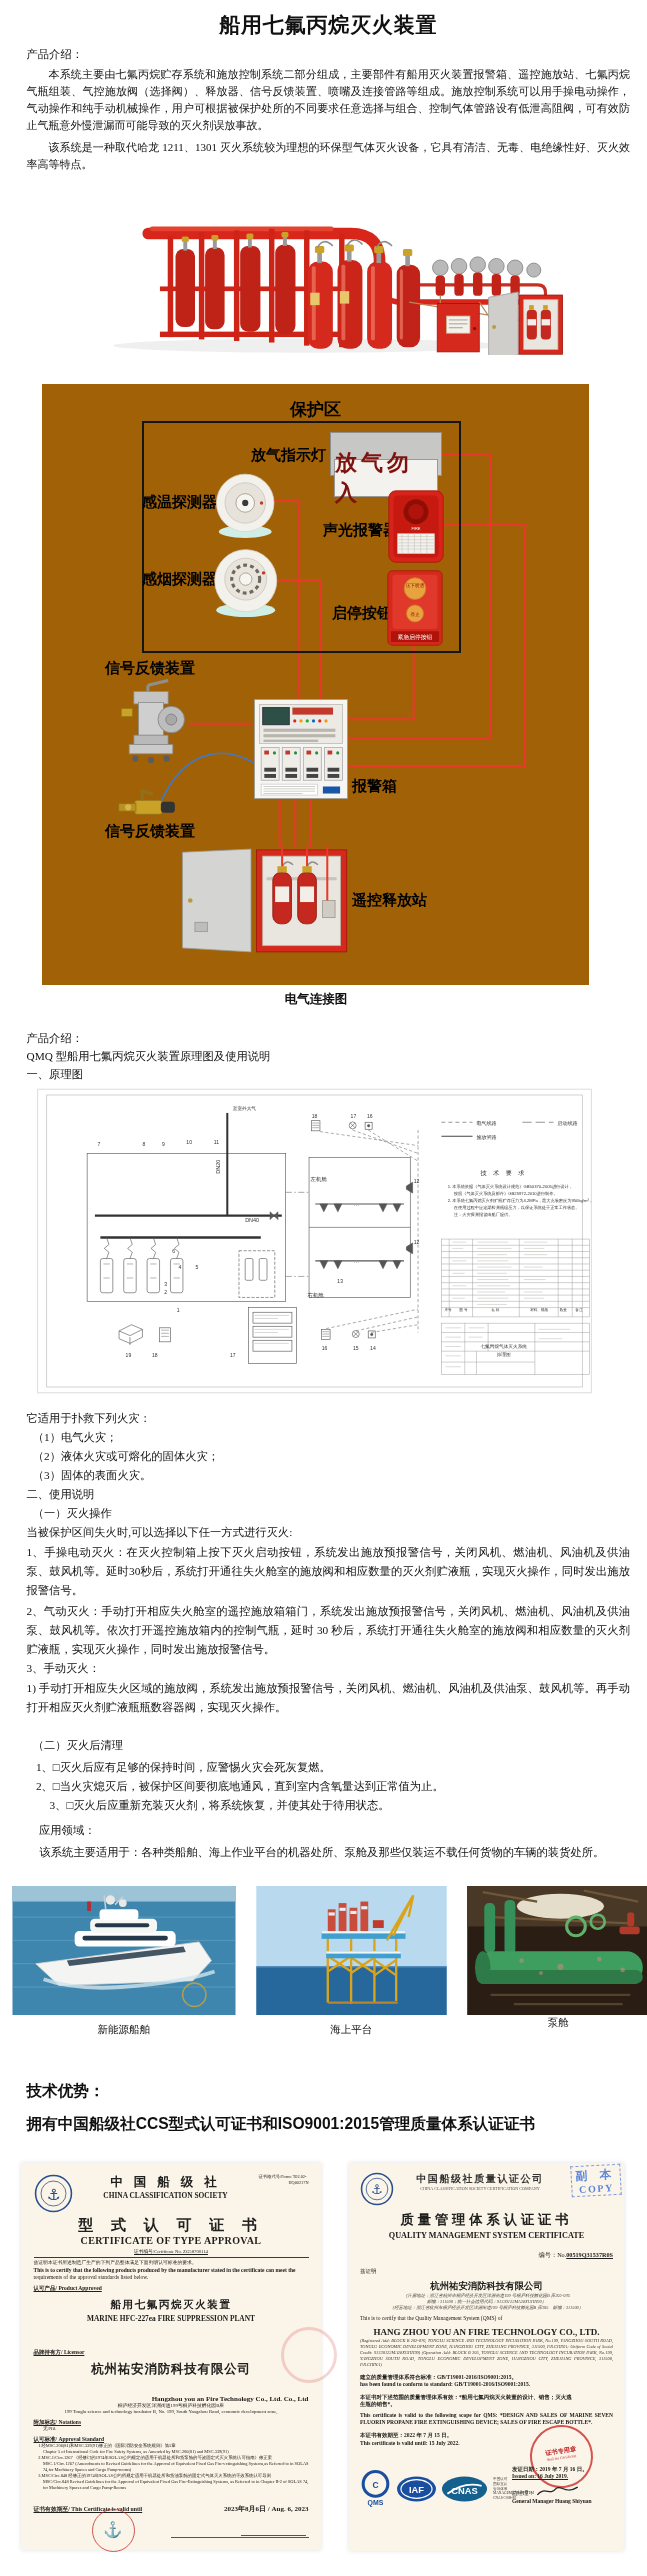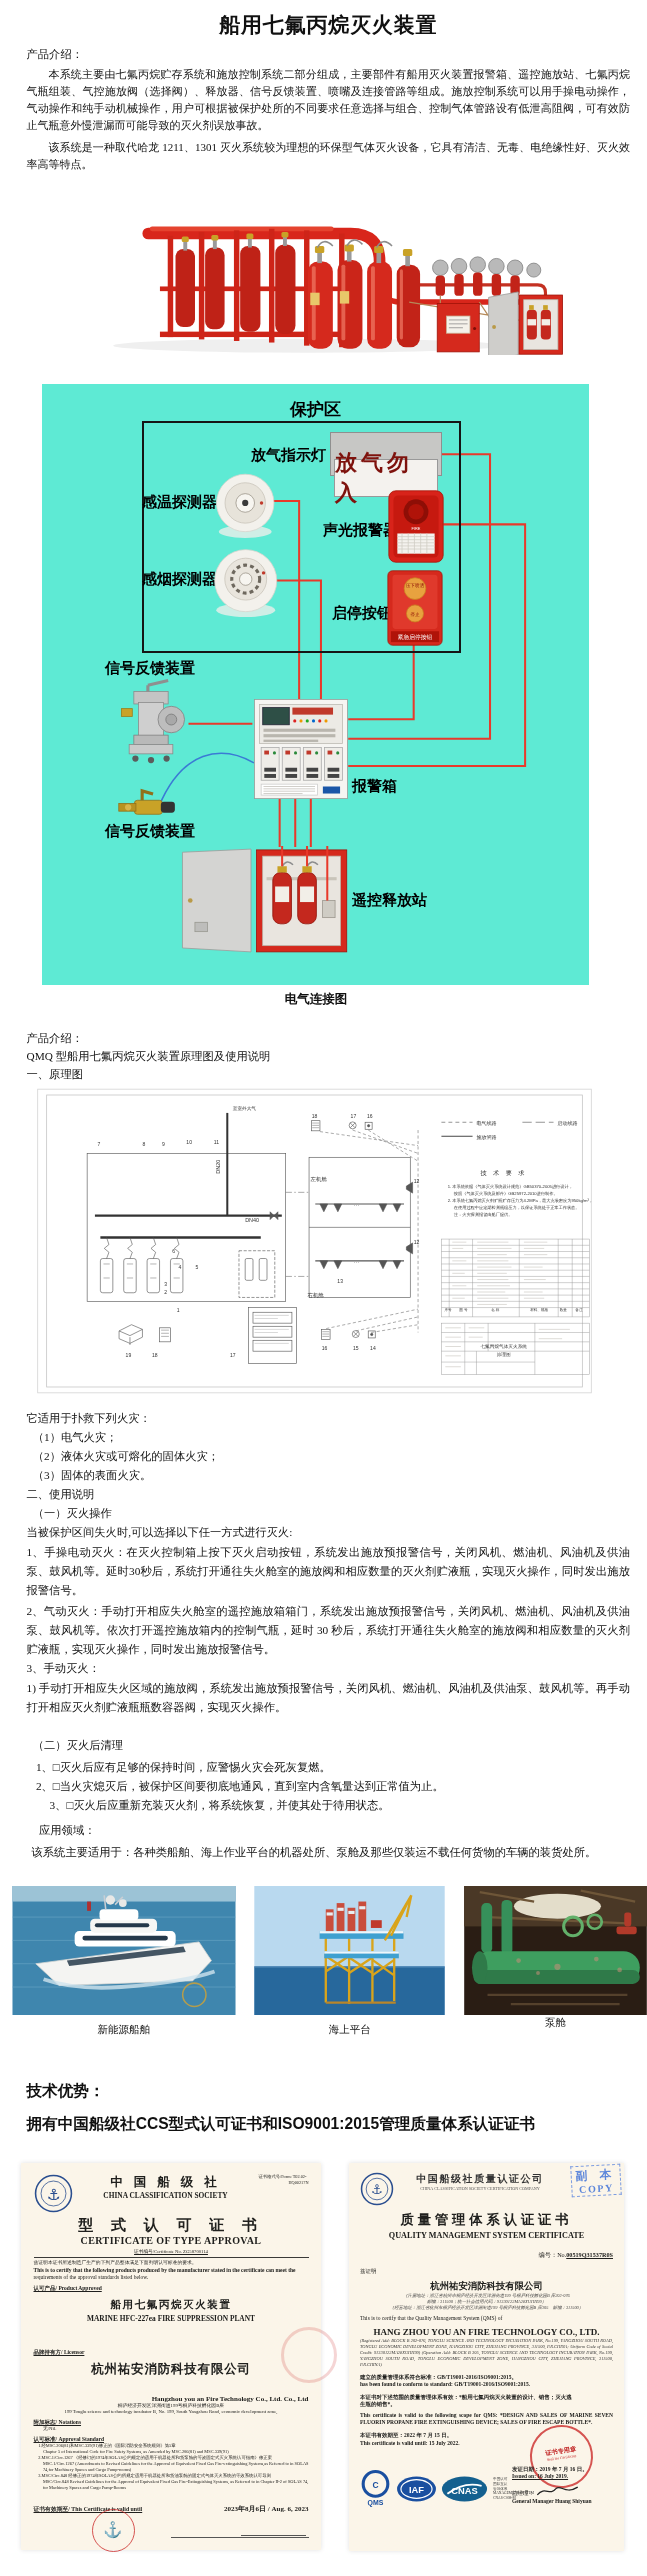--- a/index.html
+++ b/index.html
@@ -7,35 +7,35 @@
         font-family:"Liberation Serif","DejaVu Serif",serif;color:#111;}
   .inner{padding:0 17px 0 26.5px;}
   .t{font-size:21px;font-weight:bold;text-align:center;margin:11px 0 7.8px 0;letter-spacing:0.8px;font-family:"Liberation Sans","DejaVu Sans",sans-serif;}
   .lbl{font-size:11.3px;margin:4.7px 0 1.6px 0;}
   .para{font-size:11px;line-height:17px;text-indent:2em;text-align:justify;margin:4.7px 0;}
   .cap{font-size:12.5px;font-weight:bold;text-align:center;font-family:"Liberation Sans","DejaVu Sans",sans-serif;}
   .line14{font-size:11.3px;line-height:17px;margin:0.8px 0;}
   
   .equip{width:499px;margin:20px auto 0 auto;}
   
-  .diag{position:relative;width:547px;height:601px;margin:25px 0 0 42px;background:#5eead4;font-family:"Liberation Sans","DejaVu Sans",sans-serif;}
+  .diag{position:relative;width:547px;height:601px;margin:25px 0 0 42px;background:#a16207;font-family:"Liberation Sans","DejaVu Sans",sans-serif;}
   .diag .zone{position:absolute;left:100px;top:37px;width:315px;height:228px;border:2.3px solid #151515;}
   .dlbl{position:absolute;font-size:15px;font-weight:bold;color:#000;white-space:nowrap;}
   .sign{position:absolute;left:288px;top:48px;width:112px;height:44px;background:#c7c7c5;border:0.8px solid #8f8f8f;
         display:flex;align-items:center;justify-content:center;box-sizing:border-box;padding:3.1px;}
   .sign .in{background:#f4f2ee;border:0.8px solid #999;width:100%;height:100%;display:flex;align-items:center;justify-content:center;
         font-size:22px;font-weight:bold;color:#7E120D;letter-spacing:3.9px;margin-top:48px;}
   .dabs{position:absolute;}
   
   .schem{width:557px;margin:4.7px 0 0 36px;}
   
   .u{font-size:11.3px;line-height:19px;text-align:justify;margin:0;}
   .gap4{height:3.1px}.gap8{height:6.2px}.gap22{height:17px}
   
-  .photos{display:flex;margin:23.4px 0 0 11.7px;gap:3px;align-items:flex-start;justify-content:space-between;}
+  .photos{display:flex;margin:23.4px 0 0 11.7px;gap:20px;align-items:flex-start;}
   .ph{display:flex;flex-direction:column;}
   .ph .c{font-size:10.5px;text-align:center;margin-top:7.8px;font-family:"Liberation Sans","DejaVu Sans",sans-serif;}
   .adv1{font-size:15.6px;font-weight:bold;margin:44px 0 0 26.5px;font-family:"Liberation Sans","DejaVu Sans",sans-serif;}
   .adv2{font-size:15.6px;font-weight:bold;margin:12.5px 0 0 26.5px;font-family:"Liberation Sans","DejaVu Sans",sans-serif;}
   
   .certs{position:relative;height:437px;margin-top:28px;}
   .cert{position:absolute;top:0;background:#FBF5E9;box-shadow:0 0 4.7px rgba(0,0,0,.12);box-sizing:border-box;
         font-family:"Liberation Serif","DejaVu Serif",serif;color:#20201e;}
   .certL{left:21px;width:300px;height:387px;padding:11px 12.5px;}
   .certR{left:349px;width:275px;height:388px;padding:9.4px 11px;}
@@ -500,21 +500,21 @@
     <p class="u" style="margin:1.6px 0">1) 手动打开相应失火区域的施放阀，系统发出施放预报警信号，关闭风机、燃油机、风油机及供油泵、鼓风机等。再手动打开相应灭火剂贮液瓶瓶数容器阀，实现灭火操作。</p>
     <div class="gap22"></div>
     <p class="u" style="margin-left:6.2px">（二）灭火后清理</p>
     <div class="gap4"></div>
     <p class="u" style="margin-left:9.4px">1、□灭火后应有足够的保持时间，应警惕火灾会死灰复燃。</p>
     <p class="u" style="margin-left:9.4px">2、□当火灾熄灭后，被保护区间要彻底地通风，直到室内含氧量达到正常值为止。</p>
     <p class="u" style="margin-left:23px">3、□灭火后应重新充装灭火剂，将系统恢复，并使其处于待用状态。</p>
     <div class="gap8"></div>
     <p class="u" style="margin-left:12.5px">应用领域：</p>
     <div class="gap4"></div>
-    <p class="u" style="margin-left:5px">该系统主要适用于：各种类船舶、海上作业平台的机器处所、泵舱及那些仅装运不载任何货物的车辆的装货处所。</p>
+    <p class="u" style="margin-left:13px">该系统主要适用于：各种类船舶、海上作业平台的机器处所、泵舱及那些仅装运不载任何货物的车辆的装货处所。</p>
   </div>
 
   <div class="photos">
     <div class="ph">
       <svg width="224" height="129" viewBox="0 0 287 166">
         <rect width="287" height="166" fill="#3f86ae"></rect>
         <rect width="287" height="20" fill="#9cc3d6"></rect>
         <g stroke="#6fa9c8" stroke-width="1" opacity="0.7">
           <path d="M0 40 h287 M0 70 h287 M0 100 h287 M0 130 h287"></path>
         </g>

